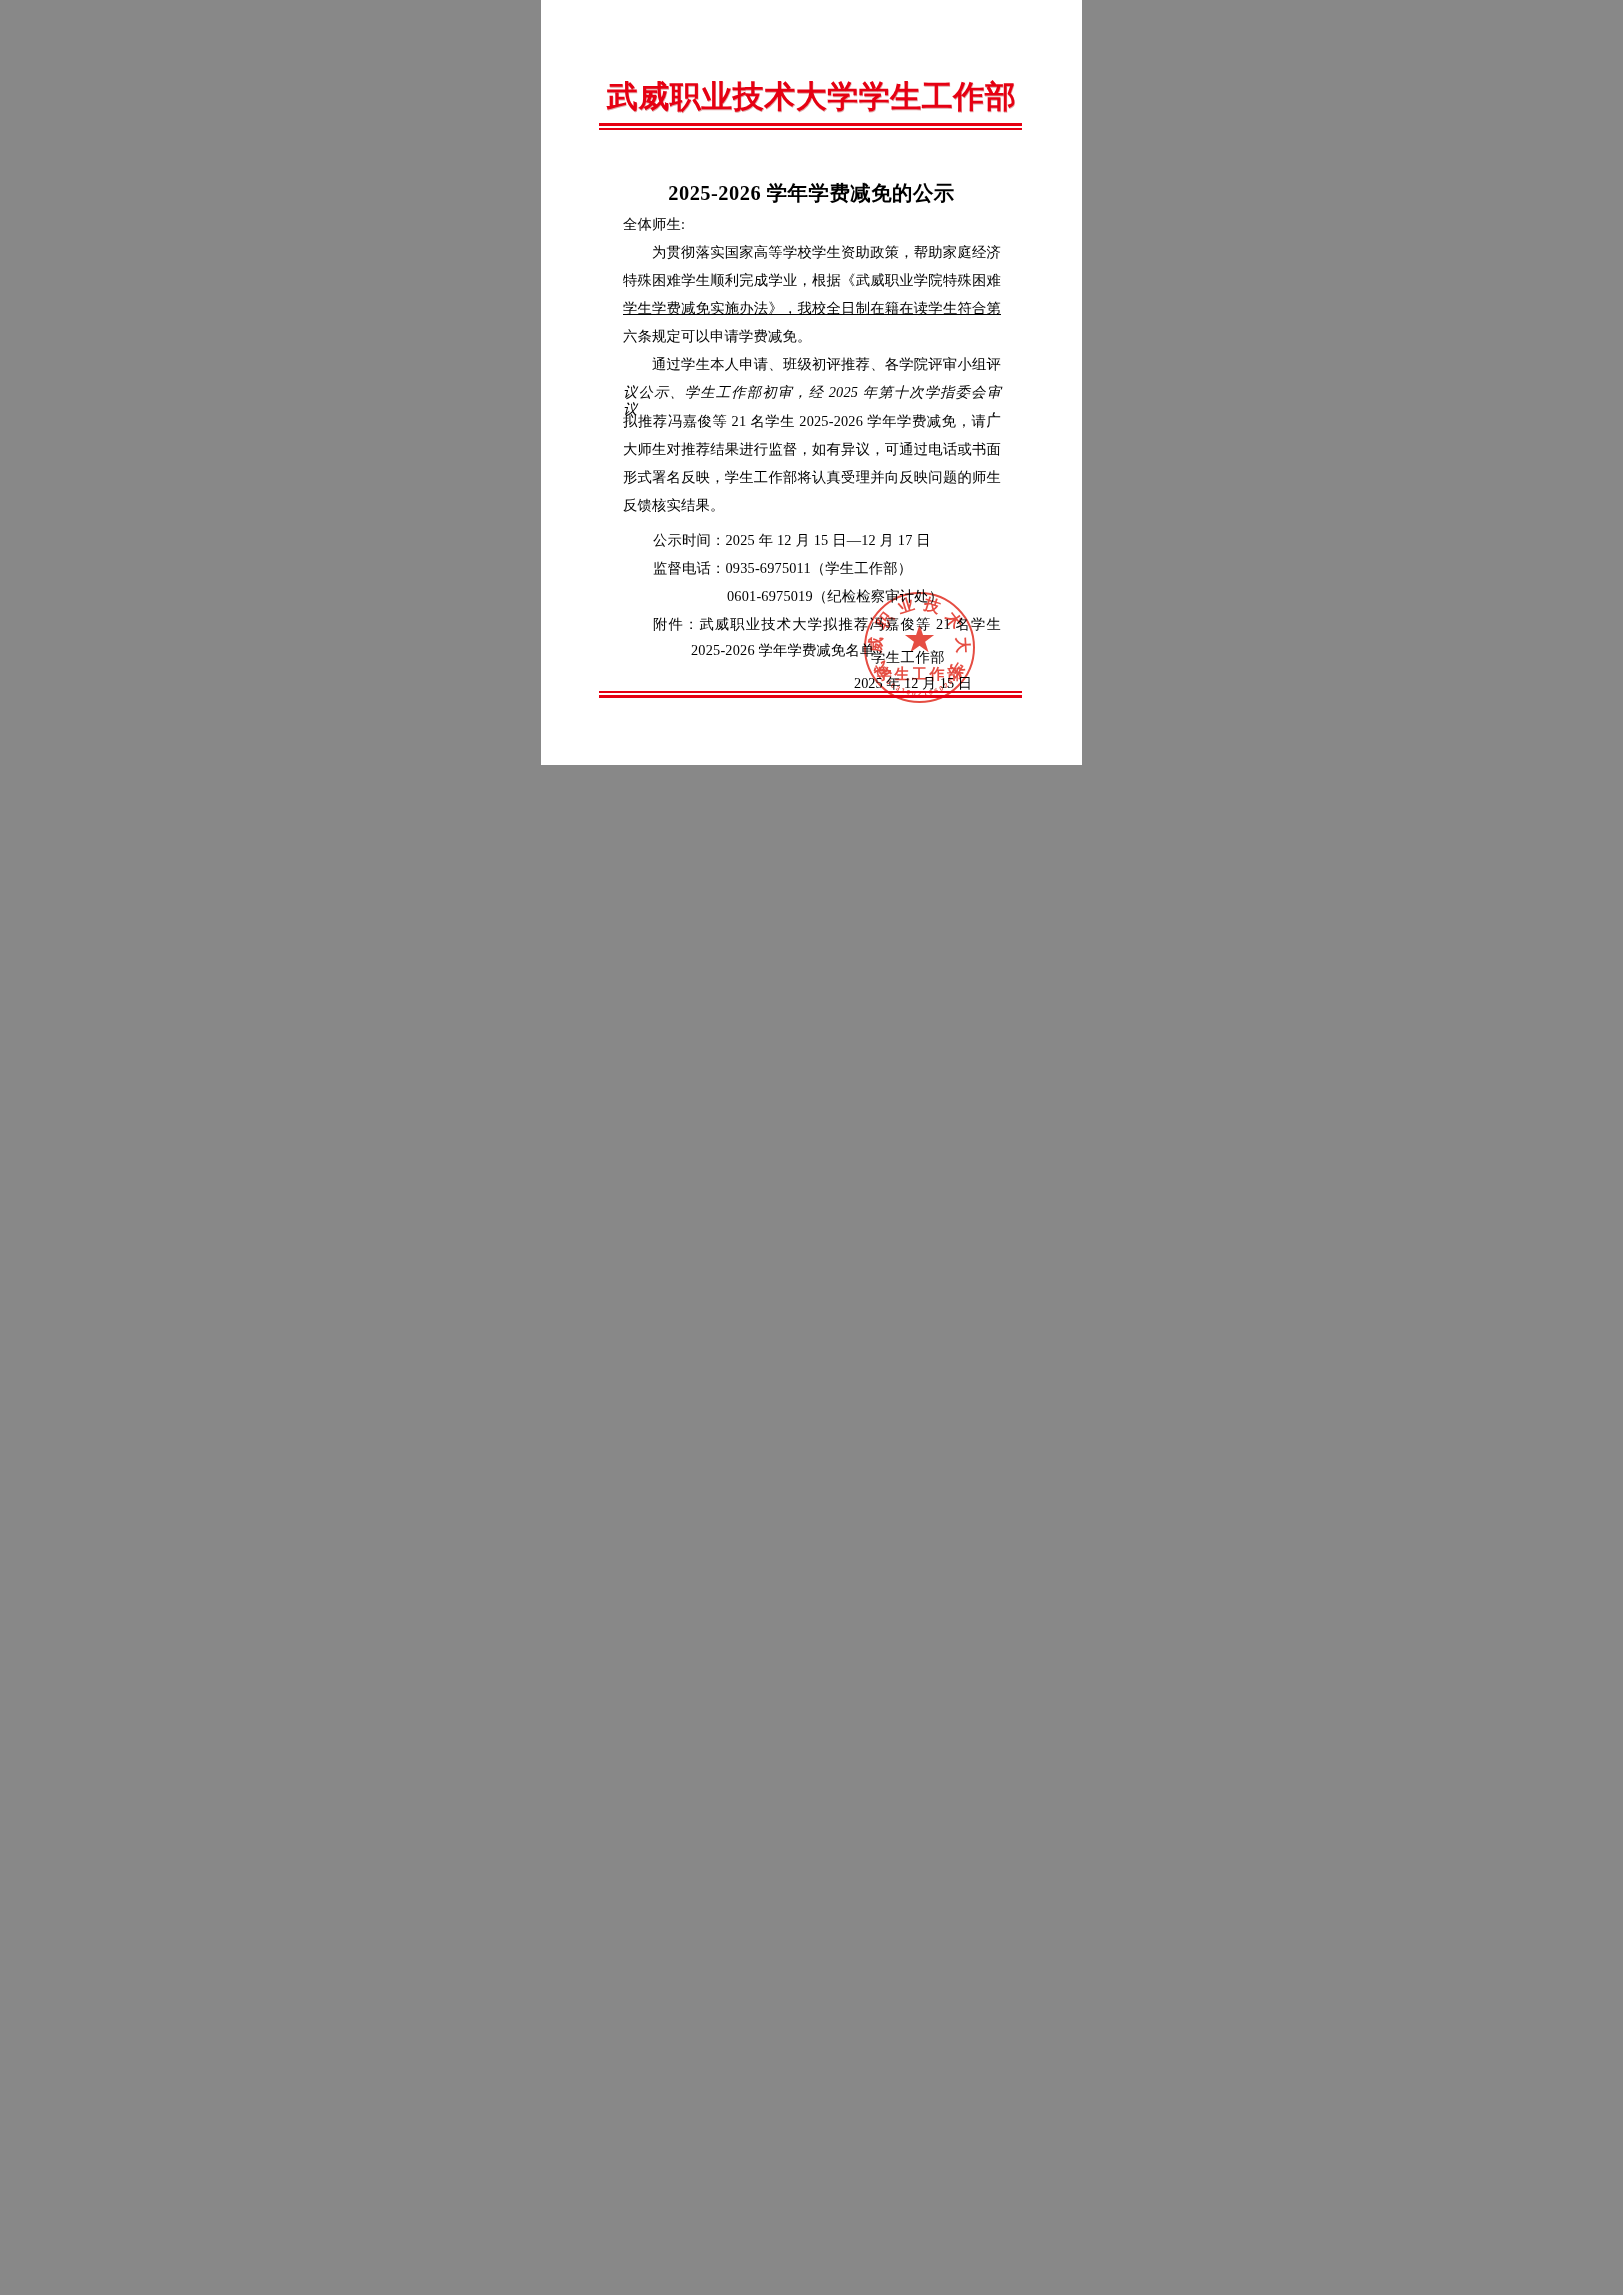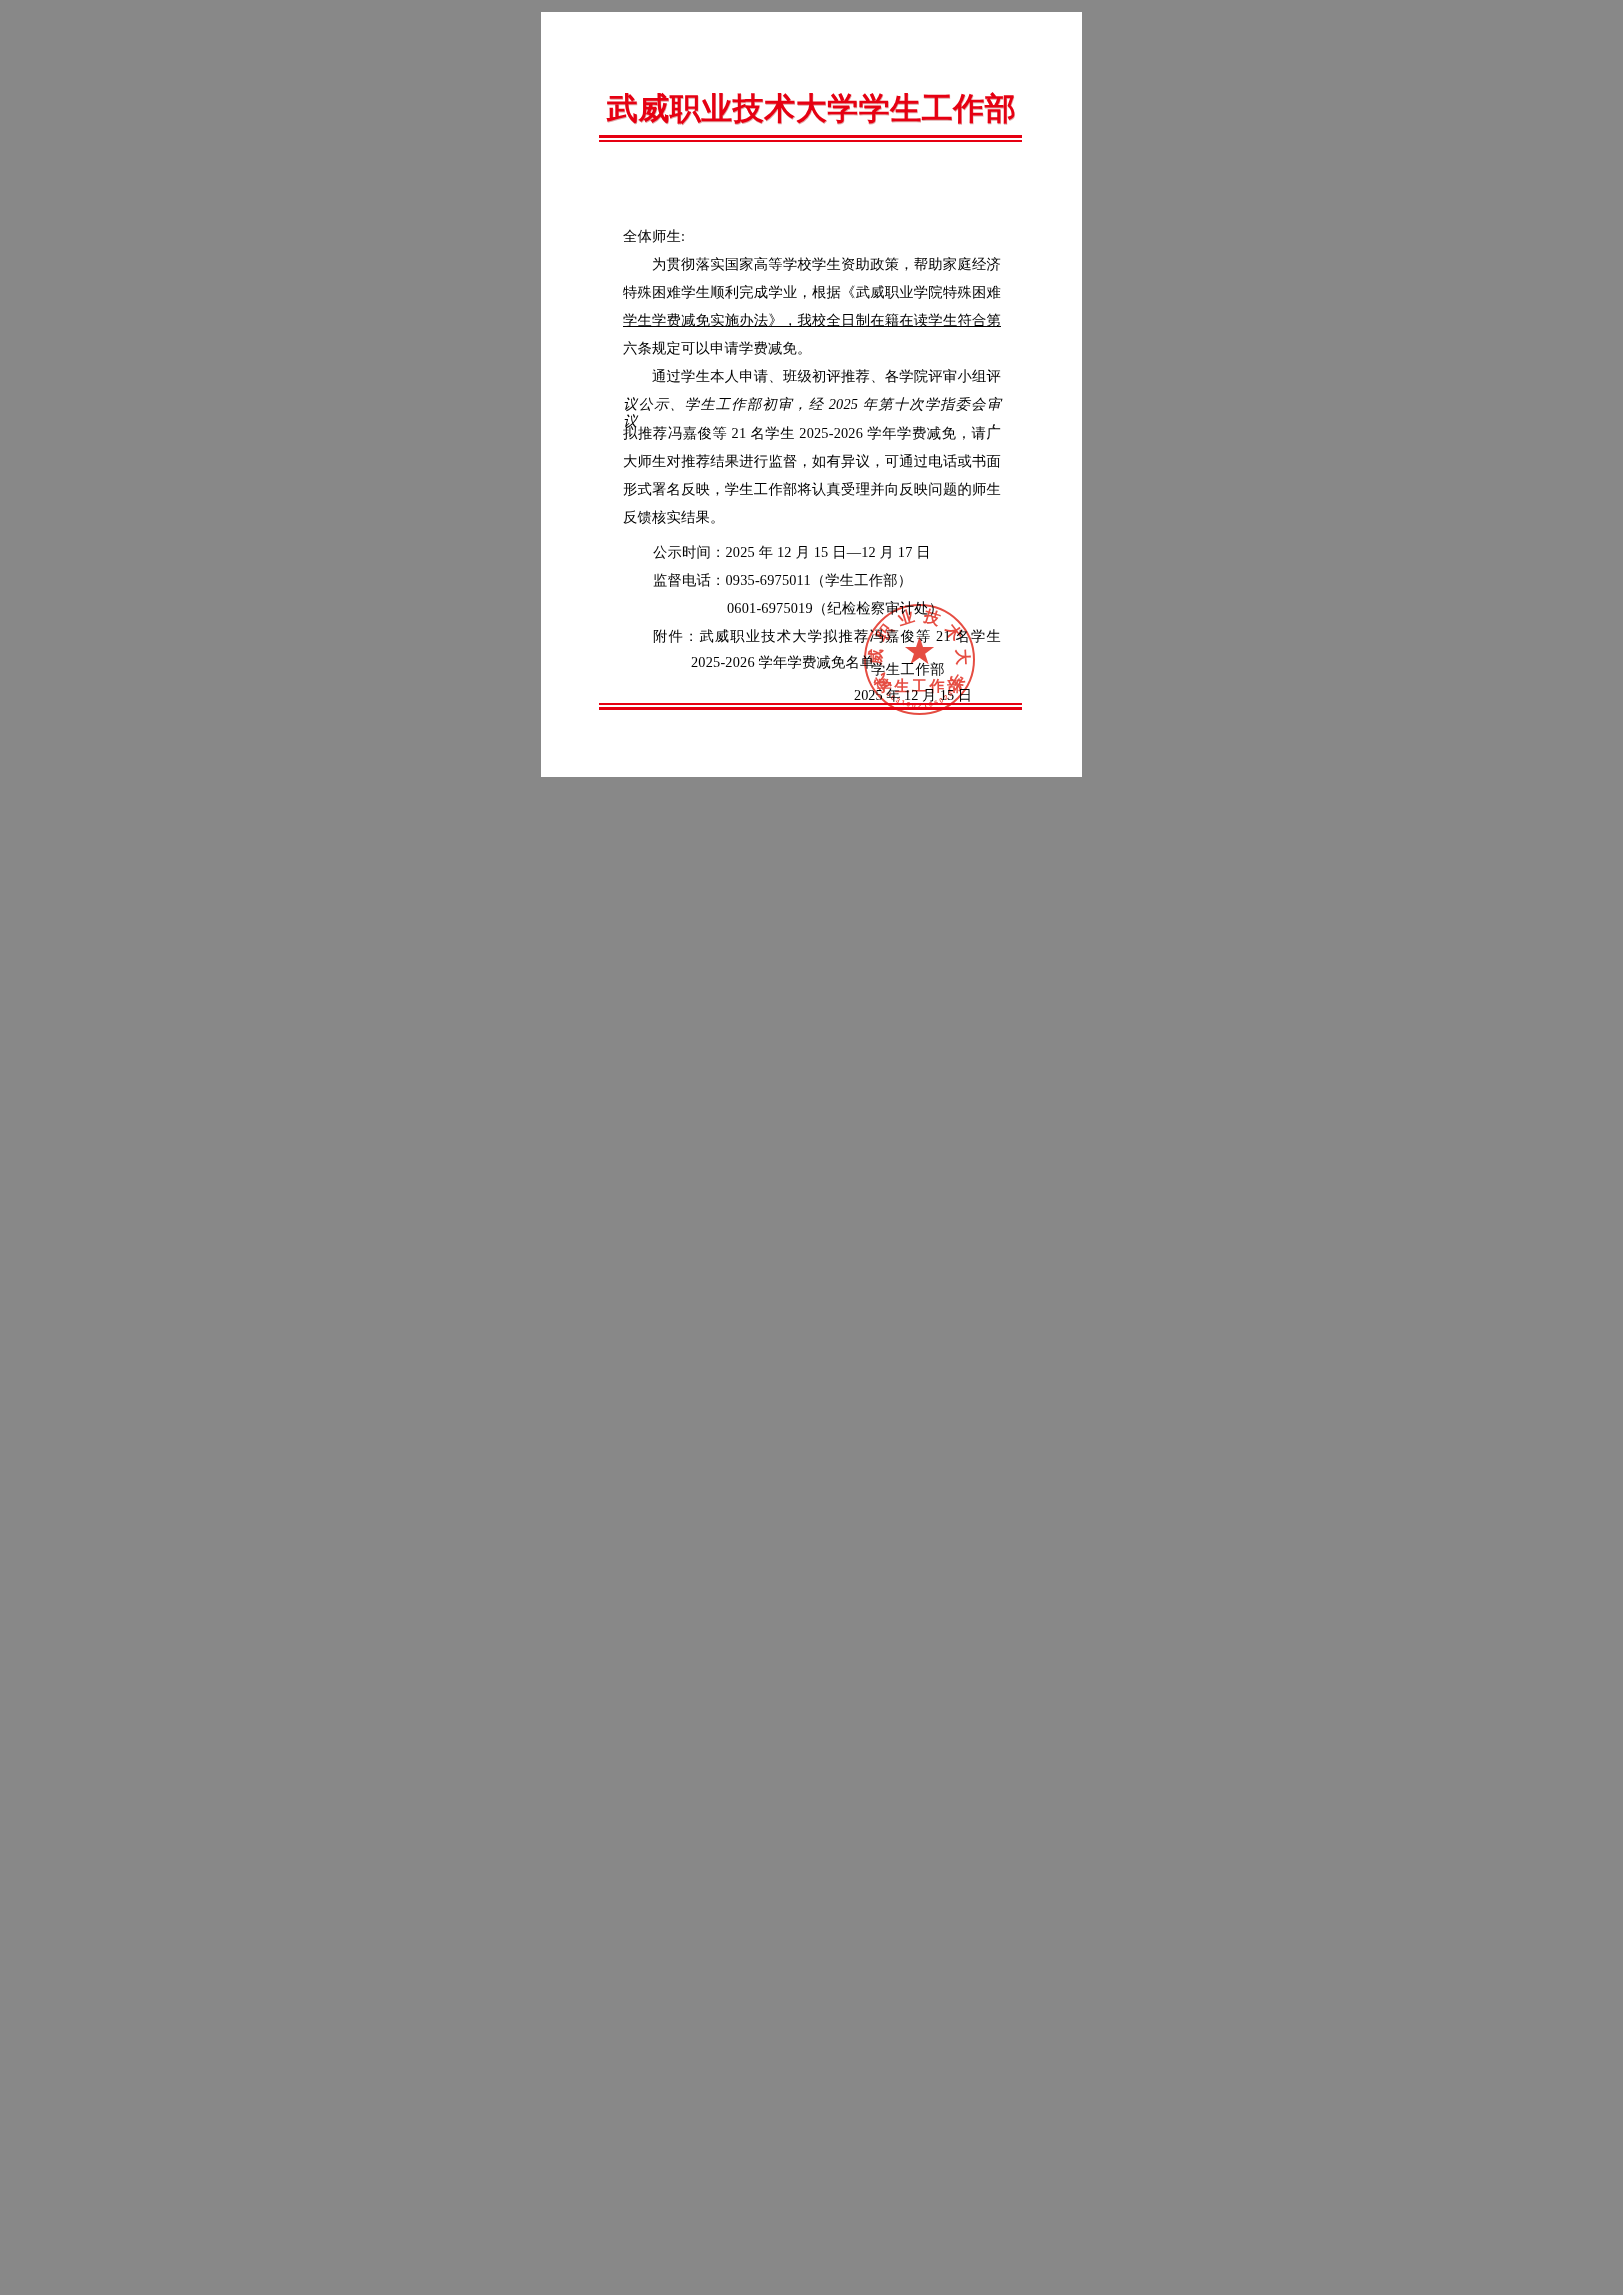--- a/index.html
+++ b/index.html
@@ -1,19 +1,19 @@
 <!DOCTYPE html>
 <html style="font-size:8.2px"><head>
 <meta charset="utf-8">
 <style>
   html,body{margin:0;padding:0;background:#888;}
   .page{
     position:relative;
     width:541px;height:765px;
-    margin:12px auto;
+    margin:0 auto;
     background:#ffffff;
     overflow:hidden;
     font-family:"Liberation Serif","DejaVu Serif",serif;
     color:#000;
   }
   
   .org-title{
     position:absolute;left:0;top:76px;width:100%;
     text-align:center;
     font-size:31px;font-weight:900;
@@ -103,20 +103,21 @@
 </style>
 </head>
 <body>
 
 <div class="page">
 
   <div class="org-title">武威职业技术大学学生工作部</div>
   <div class="rule rule-head-thick"></div>
   <div class="rule rule-head-thin"></div>
 
+  <div class="doc-title doc-title-2">2025-2026 学年学费减免的公示</div>
 
   <div class="bodyline salutation">全体师生:</div>
 
   <div class="bodyline fill indent p1-l1">为贯彻落实国家高等学校学生资助政策，帮助家庭经济</div>
   <div class="bodyline fill p1-l2">特殊困难学生顺利完成学业，根据《武威职业学院特殊困难</div>
   <div class="bodyline fill p1-l3">学生学费减免实施办法》，我校全日制在籍在读学生符合第</div>
   <div class="bodyline p1-l4">六条规定可以申请学费减免。</div>
 
   <div class="bodyline fill indent p2-l1">通过学生本人申请、班级初评推荐、各学院评审小组评</div>
   <div class="bodyline fill p2-l2">议公示、学生工作部初审，经 2025 年第十次学指委会审议，</div>

